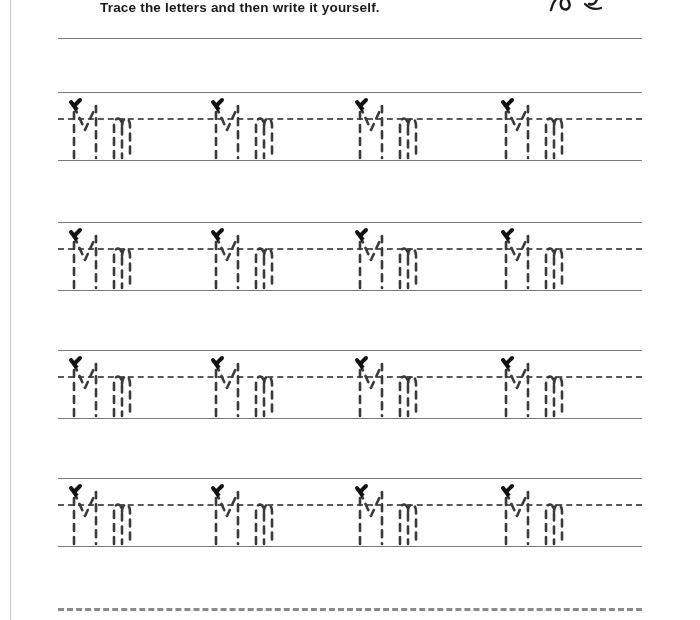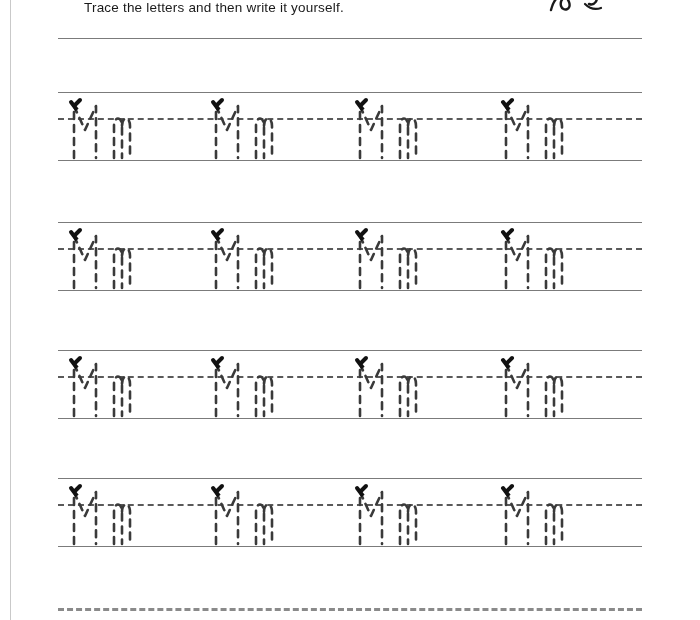--- a/index.html
+++ b/index.html
@@ -19,25 +19,25 @@
   #page {
     position: absolute;
     left: 0; top: 0;
     width: 700px;
     height: 620px;
   }
 
   
   .instruction {
     position: absolute;
-    left: 84px;
+    left: 100px;
     top: 0px;
     font-family: "Liberation Sans", sans-serif;
     font-size: 13.5px;
-    font-weight: 400;
+    font-weight: 700;
     letter-spacing: 0.2px;
     color: #1a1a1a;
     white-space: nowrap;
   }
 
   
   .doodle {
     position: absolute;
     right: 95px;
     top: -12px;

